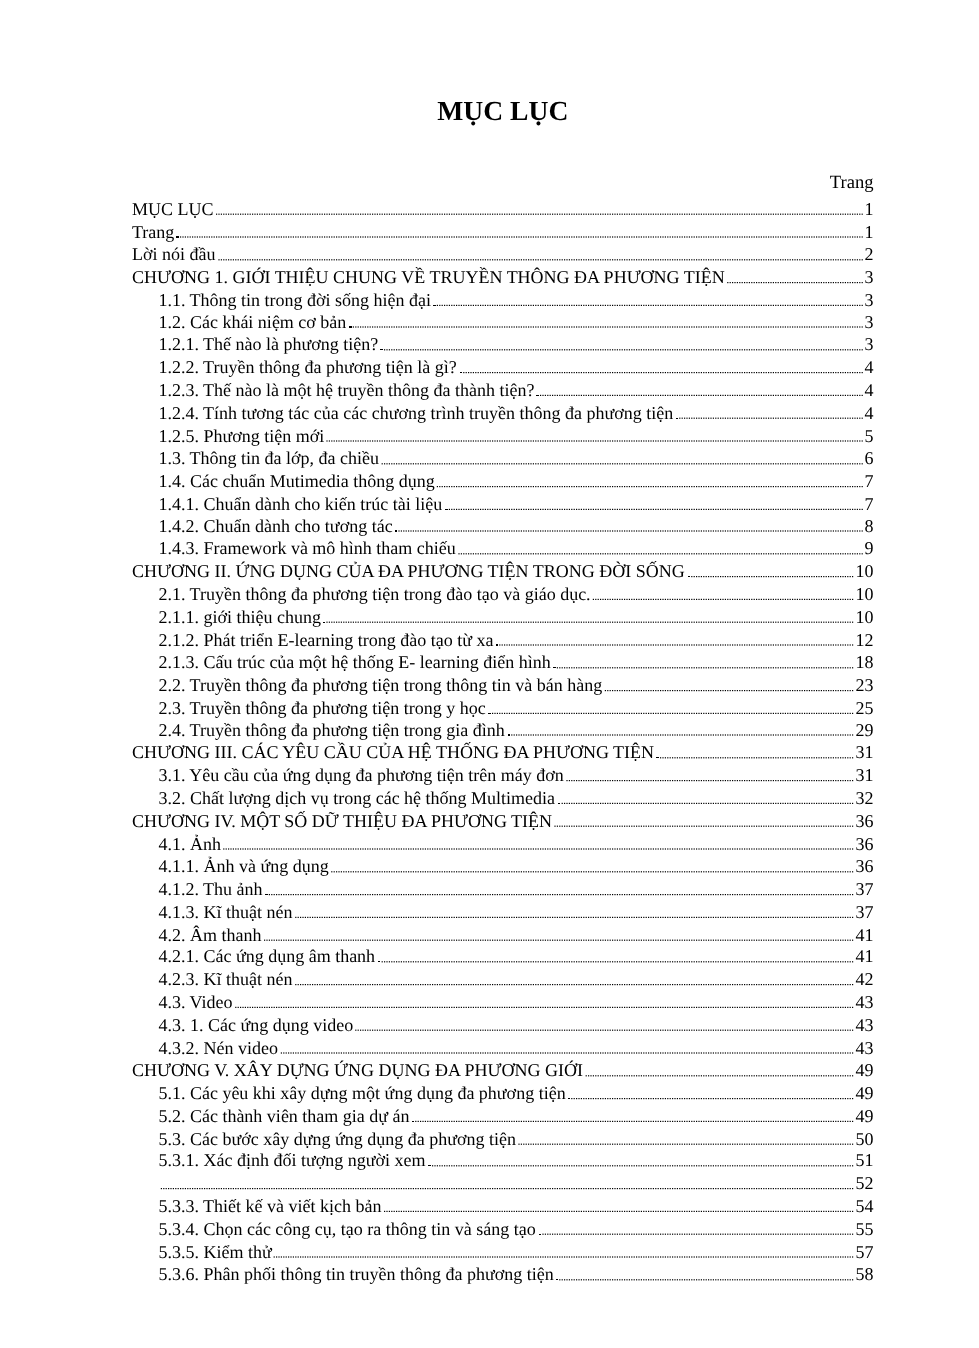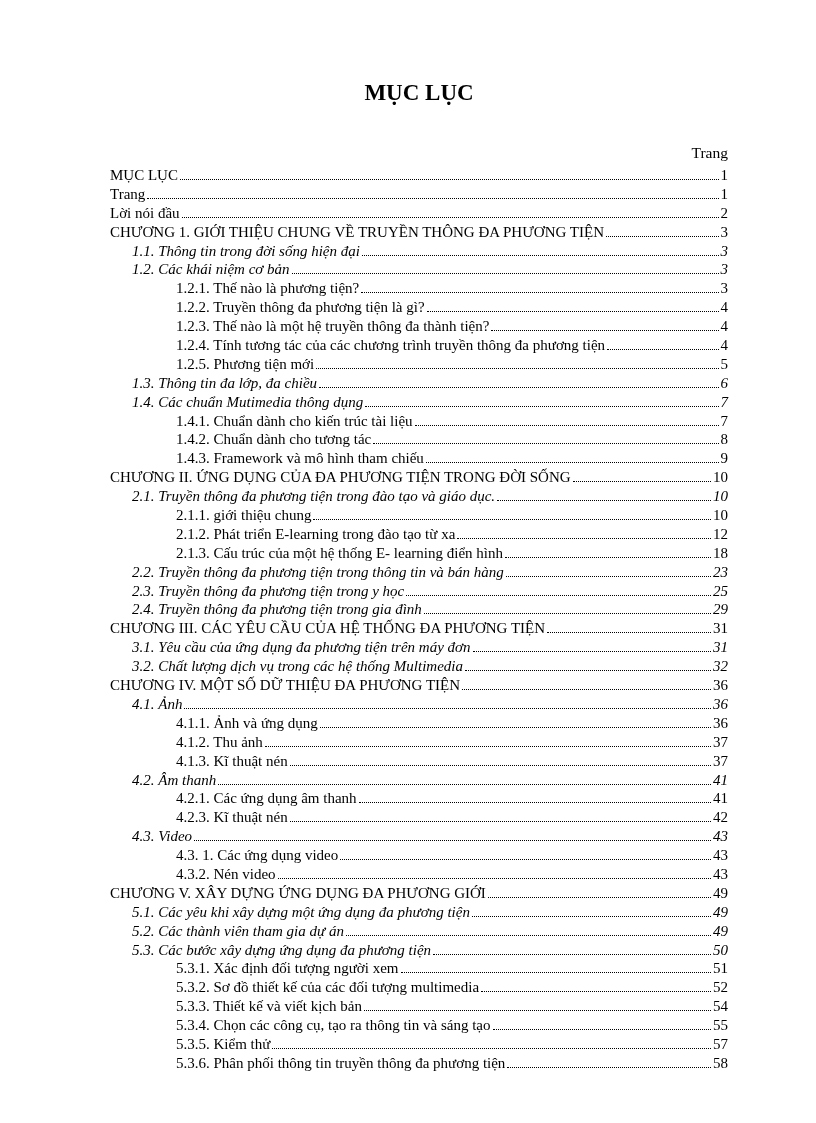--- a/index.html
+++ b/index.html
@@ -25,22 +25,22 @@
   }
   .toc-line { display: flex; align-items: baseline; line-height: 1.26; }
   .toc-label { white-space: nowrap; }
   .toc-leader {
     flex: 1;
     border-bottom: 1.3px dotted #000;
     margin: 0 2px 3px 2px;
   }
   .toc-page { white-space: nowrap; }
   .lvl-0 { margin-left: 0; }
-  .lvl-1 { margin-left: 22px; font-style: italic; }
-  .lvl-2 { margin-left: 66px; }
+  .lvl-1 { margin-left: 22px; }
+  .lvl-2 { margin-left: 22px; }
 </style>
 </head>
 <body>
 
 <h1 class="title">MỤC LỤC</h1>
 <div class="trang-label">Trang</div>
 <div id="toc">
     <div class="toc-line lvl-0">
       <span class="toc-label">MỤC LỤC</span>
       <span class="toc-leader"></span>
@@ -250,21 +250,20 @@
       <span class="toc-label">5.3. Các bước xây dựng ứng dụng đa phương tiện </span>
       <span class="toc-leader"></span>
       <span class="toc-page">50</span>
     </div>
     <div class="toc-line lvl-2">
       <span class="toc-label">5.3.1. Xác định đối tượng người xem </span>
       <span class="toc-leader"></span>
       <span class="toc-page">51</span>
     </div>
     <div class="toc-line lvl-2">
-      <span class="toc-label">5.3.2. Sơ đồ thiết kế của các đối tượng multimedia </span>
       <span class="toc-leader"></span>
       <span class="toc-page">52</span>
     </div>
     <div class="toc-line lvl-2">
       <span class="toc-label">5.3.3. Thiết kế và viết kịch bản</span>
       <span class="toc-leader"></span>
       <span class="toc-page">54</span>
     </div>
     <div class="toc-line lvl-2">
       <span class="toc-label">5.3.4. Chọn các công cụ, tạo ra thông tin và sáng tạo </span>

